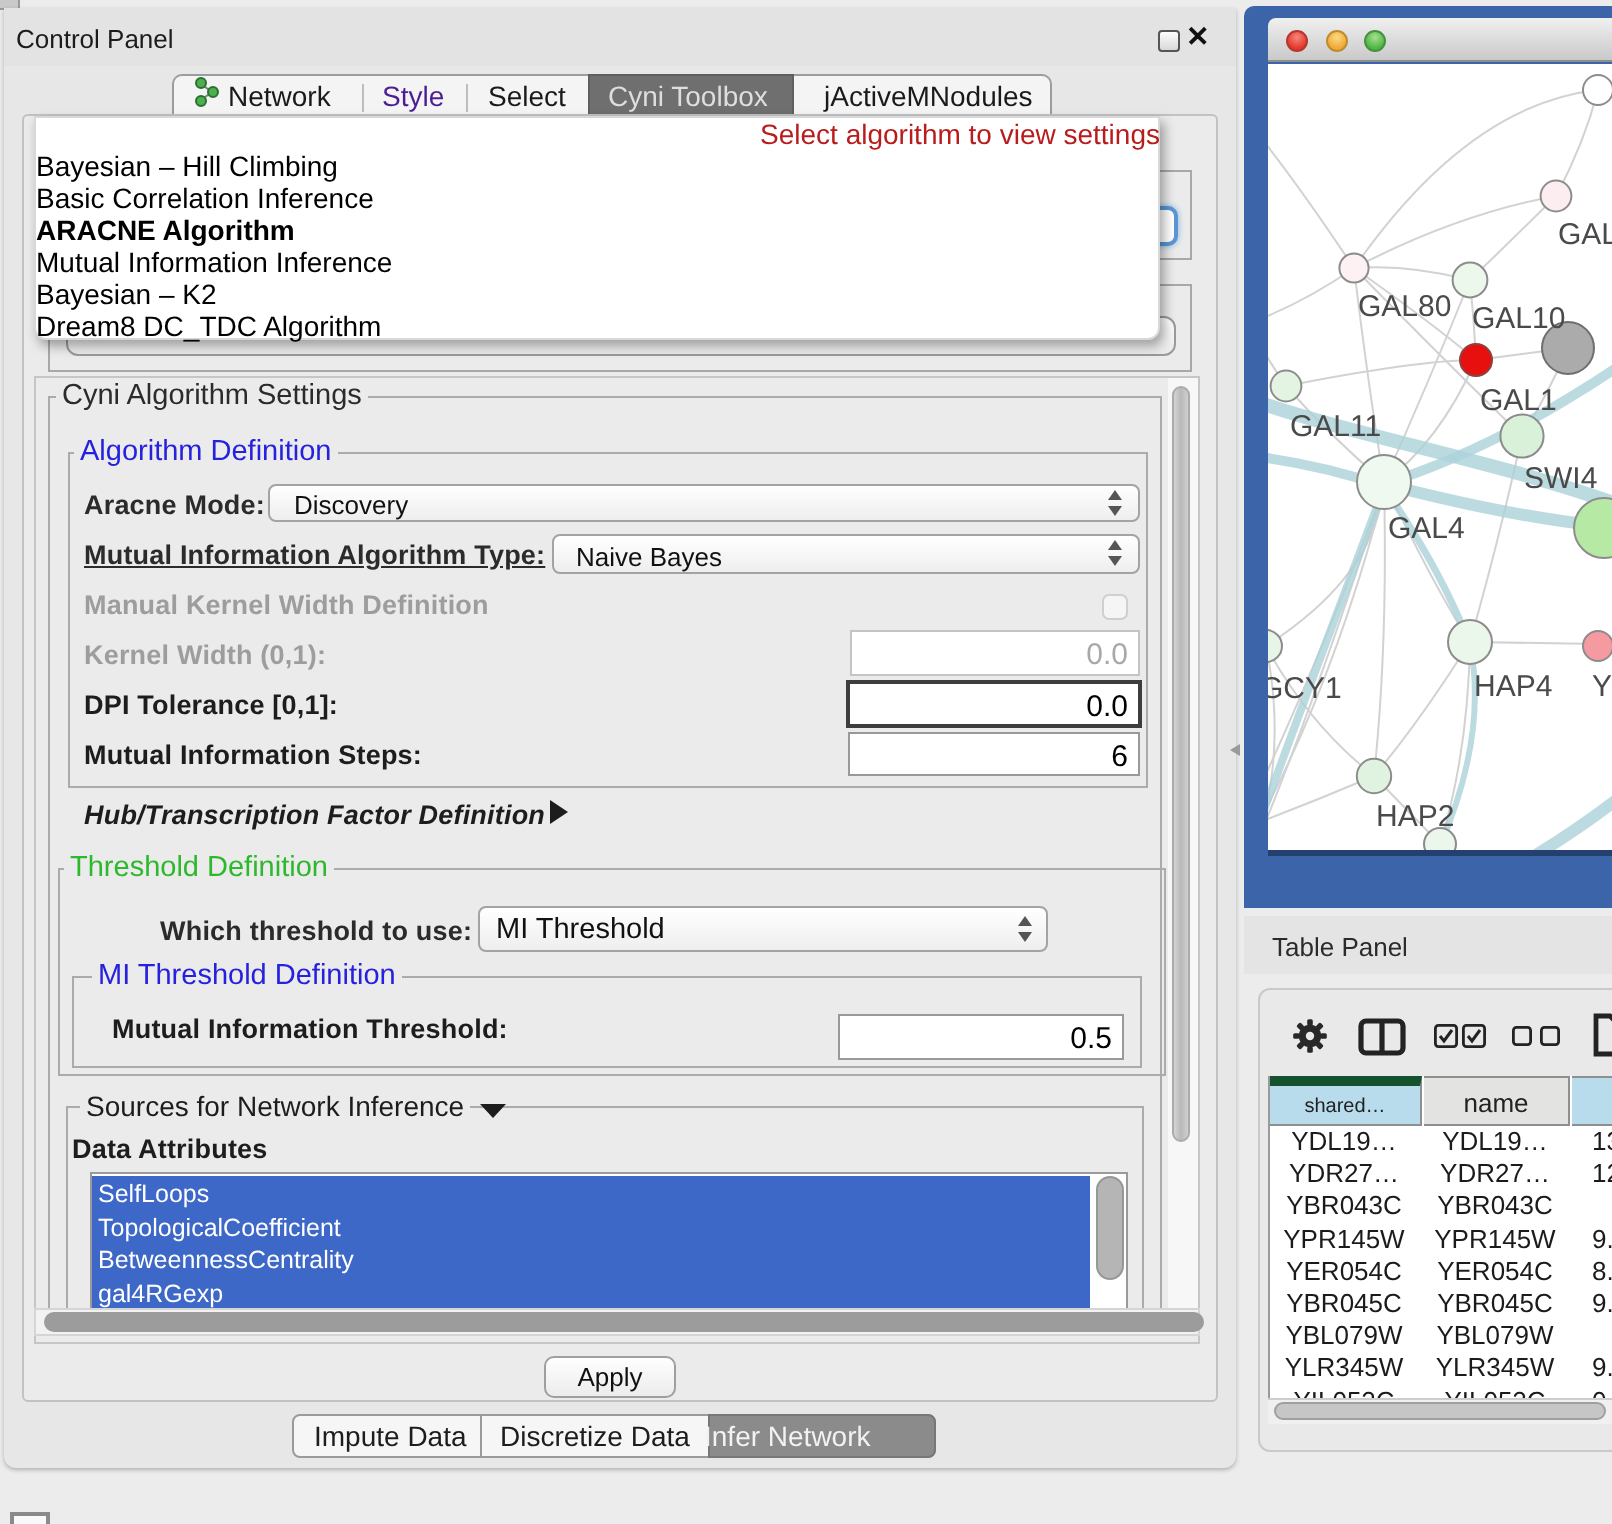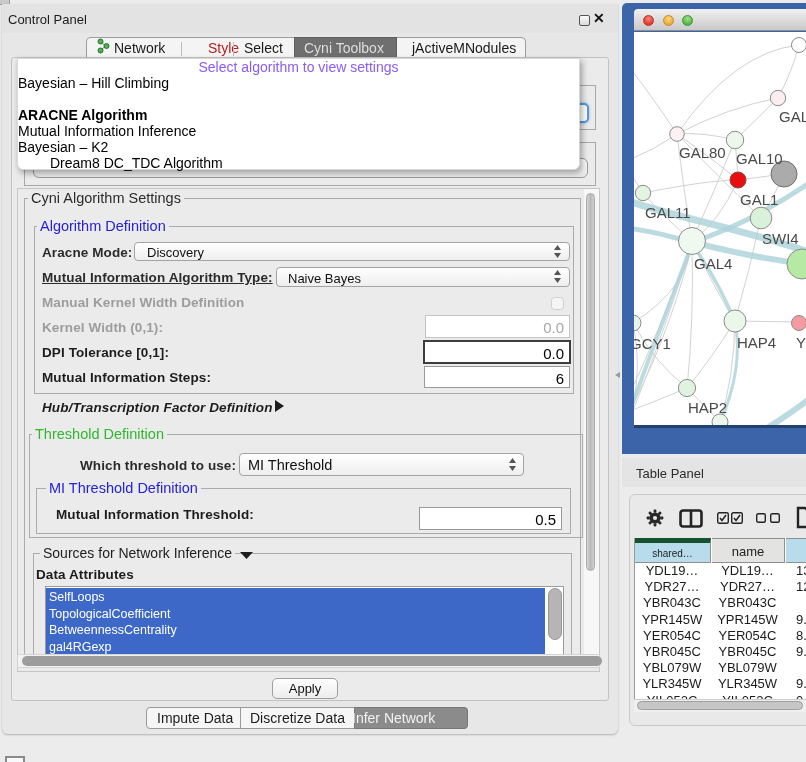--- a/index.html
+++ b/index.html
@@ -25,21 +25,21 @@
     <div class="abs" style="left:292px;top:33px;width:103px;height:21px;background:#6f6f6f;border:1px solid #5f5f5f;"></div>
     <svg class="abs" style="left:95px;top:34px;" width="13" height="16" viewBox="0 0 13 16">
       <line x1="3.5" y1="4" x2="9" y2="8" stroke="#6a8a6a" stroke-width="1"></line>
       <line x1="3.5" y1="12" x2="9" y2="8" stroke="#6a8a6a" stroke-width="1"></line>
       <circle cx="3.5" cy="3.5" r="2.5" fill="#4caf50" stroke="#2c7030"></circle>
       <circle cx="3.5" cy="12.5" r="2.5" fill="#4caf50" stroke="#2c7030"></circle>
       <circle cx="9.5" cy="8" r="2.5" fill="#4caf50" stroke="#2c7030"></circle>
     </svg>
     <div class="abs" style="left:112px;top:36px;font-size:14px;color:#1a1a1a;">Network</div>
     <div class="abs" style="left:179px;top:38px;width:1px;height:14px;background:#bdbdbd;"></div>
-    <div class="abs" style="left:189px;top:36px;font-size:14px;color:#b91c1c;margin-left:17px;">Style</div>
+    <div class="abs" style="left:189px;top:36px;font-size:14px;color:#4c1d95;">Style</div>
     <div class="abs" style="left:231px;top:38px;width:1px;height:14px;background:#bdbdbd;"></div>
     <div class="abs" style="left:242px;top:36px;font-size:14px;color:#1a1a1a;">Select</div>
     <div class="abs" style="left:302px;top:36px;font-size:14px;color:#dedede;">Cyni Toolbox</div>
     <div class="abs" style="left:410px;top:36px;font-size:14px;color:#1a1a1a;">jActiveMNodules</div>
 
     <div class="abs" style="left:9px;top:53px;width:598px;height:644px;background:#ebebeb;border:1px solid #c2c2c2;border-radius:3px;"></div>
 
     <div class="abs" style="left:22px;top:81px;width:572px;height:45px;border:1px solid #a8a8a8;"></div>
     <div class="abs" style="left:28px;top:99px;width:559px;height:20px;background:#fff;border:2px solid #5a96d6;border-radius:5px;box-shadow:0 0 3px #7fb0e0;"></div>
     <div class="abs" style="left:22px;top:138px;width:572px;height:44px;border:1px solid #a8a8a8;"></div>
@@ -129,26 +129,27 @@
 
     <div class="abs" style="left:144px;top:703px;width:322px;height:22px;border:1px solid #9a9a9a;border-radius:4px;background:#f6f6f6;"></div>
     <div class="abs" style="left:155px;top:706px;font-size:14px;color:#1d1d1d;">Impute Data</div>
     <div class="abs" style="left:238px;top:703px;width:1px;height:22px;background:#9a9a9a;"></div>
     <div class="abs" style="left:248px;top:706px;font-size:14px;color:#1d1d1d;">Discretize Data</div>
     <div class="abs" style="left:352px;top:703px;width:114px;height:22px;background:#8b8b8b;border:1px solid #777;border-radius:0 4px 4px 0;"></div>
     <div class="abs" style="left:350px;top:706px;font-size:14px;color:#f2f2f2;">Infer Network</div>
   </div>
 
   <div class="abs" style="left:17px;top:58px;width:563px;height:112px;background:#fff;border:1px solid #d8d8d8;border-radius:0 0 6px 6px;box-shadow:2px 3px 6px rgba(0,0,0,0.35);"></div>
-  <div class="abs" style="left:17px;top:59px;width:563px;height:14px;font-size:14px;color:#8b5cf6;text-align:center;">Select algorithm to view settings</div>
+  <div class="abs" style="left:17px;top:59px;width:563px;height:14px;font-size:14px;color:#b91c1c;text-align:right;">Select algorithm to view settings</div>
   <div class="abs" style="left:18px;top:75px;font-size:14px;color:#000;">Bayesian – Hill Climbing</div>
+  <div class="abs" style="left:18px;top:91px;font-size:14px;color:#000;">Basic Correlation Inference</div>
   <div class="abs" style="left:18px;top:107px;font-size:14px;font-weight:bold;color:#000;">ARACNE Algorithm</div>
   <div class="abs" style="left:18px;top:123px;font-size:14px;color:#000;">Mutual Information Inference</div>
   <div class="abs" style="left:18px;top:139px;font-size:14px;color:#000;">Bayesian – K2</div>
-  <div class="abs" style="left:18px;top:155px;font-size:14px;color:#000;margin-left:32px;">Dream8 DC_TDC Algorithm</div>
+  <div class="abs" style="left:18px;top:155px;font-size:14px;color:#000;">Dream8 DC_TDC Algorithm</div>
 
   <div class="abs" style="left:615px;top:372px;width:5px;height:6px;background:#9a9a9a;clip-path:polygon(100% 0,100% 100%,0 50%);"></div>
 
   <div class="abs" style="left:622px;top:3px;width:184px;height:451px;background:#3c64a8;border-radius:5px 0 0 0;"></div>
   <div class="abs" style="left:634px;top:9px;width:172px;height:22px;background:linear-gradient(#f0f0f0,#c9c9c9);border-bottom:1px solid #8e8e8e;border-radius:4px 0 0 0;"></div>
   <div class="abs" style="left:643px;top:15px;width:11px;height:11px;border-radius:50%;background:radial-gradient(circle at 50% 30%,#f7867c,#e3382c 70%);border:1px solid #b5372e;"></div>
   <div class="abs" style="left:663px;top:15px;width:11px;height:11px;border-radius:50%;background:radial-gradient(circle at 50% 30%,#fbd97e,#f0a93a 70%);border:1px solid #c08b2d;"></div>
   <div class="abs" style="left:682px;top:15px;width:11px;height:11px;border-radius:50%;background:radial-gradient(circle at 50% 30%,#a5e08b,#50b546 70%);border:1px solid #44933c;"></div>
 
   <div class="abs" style="left:634px;top:32px;width:172px;height:393px;background:#fff;overflow:hidden;">

